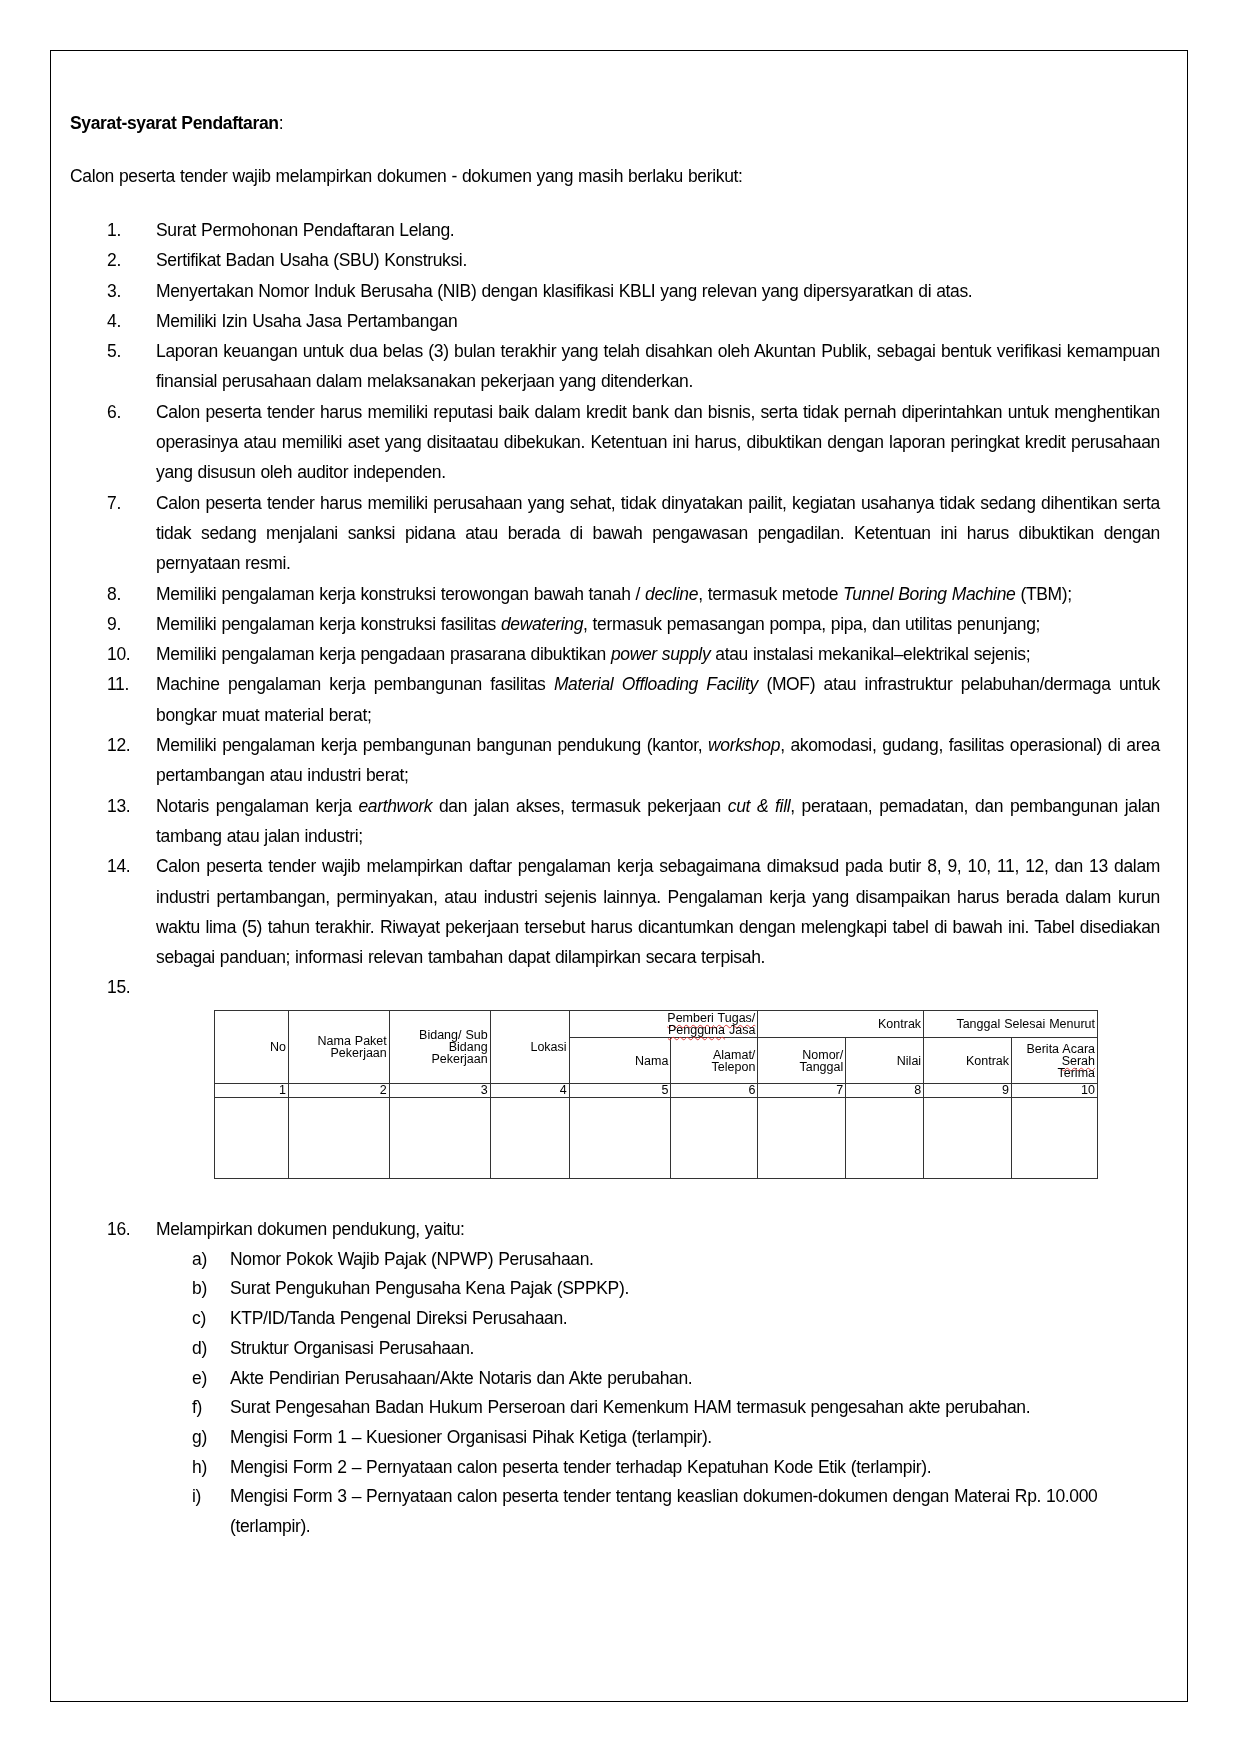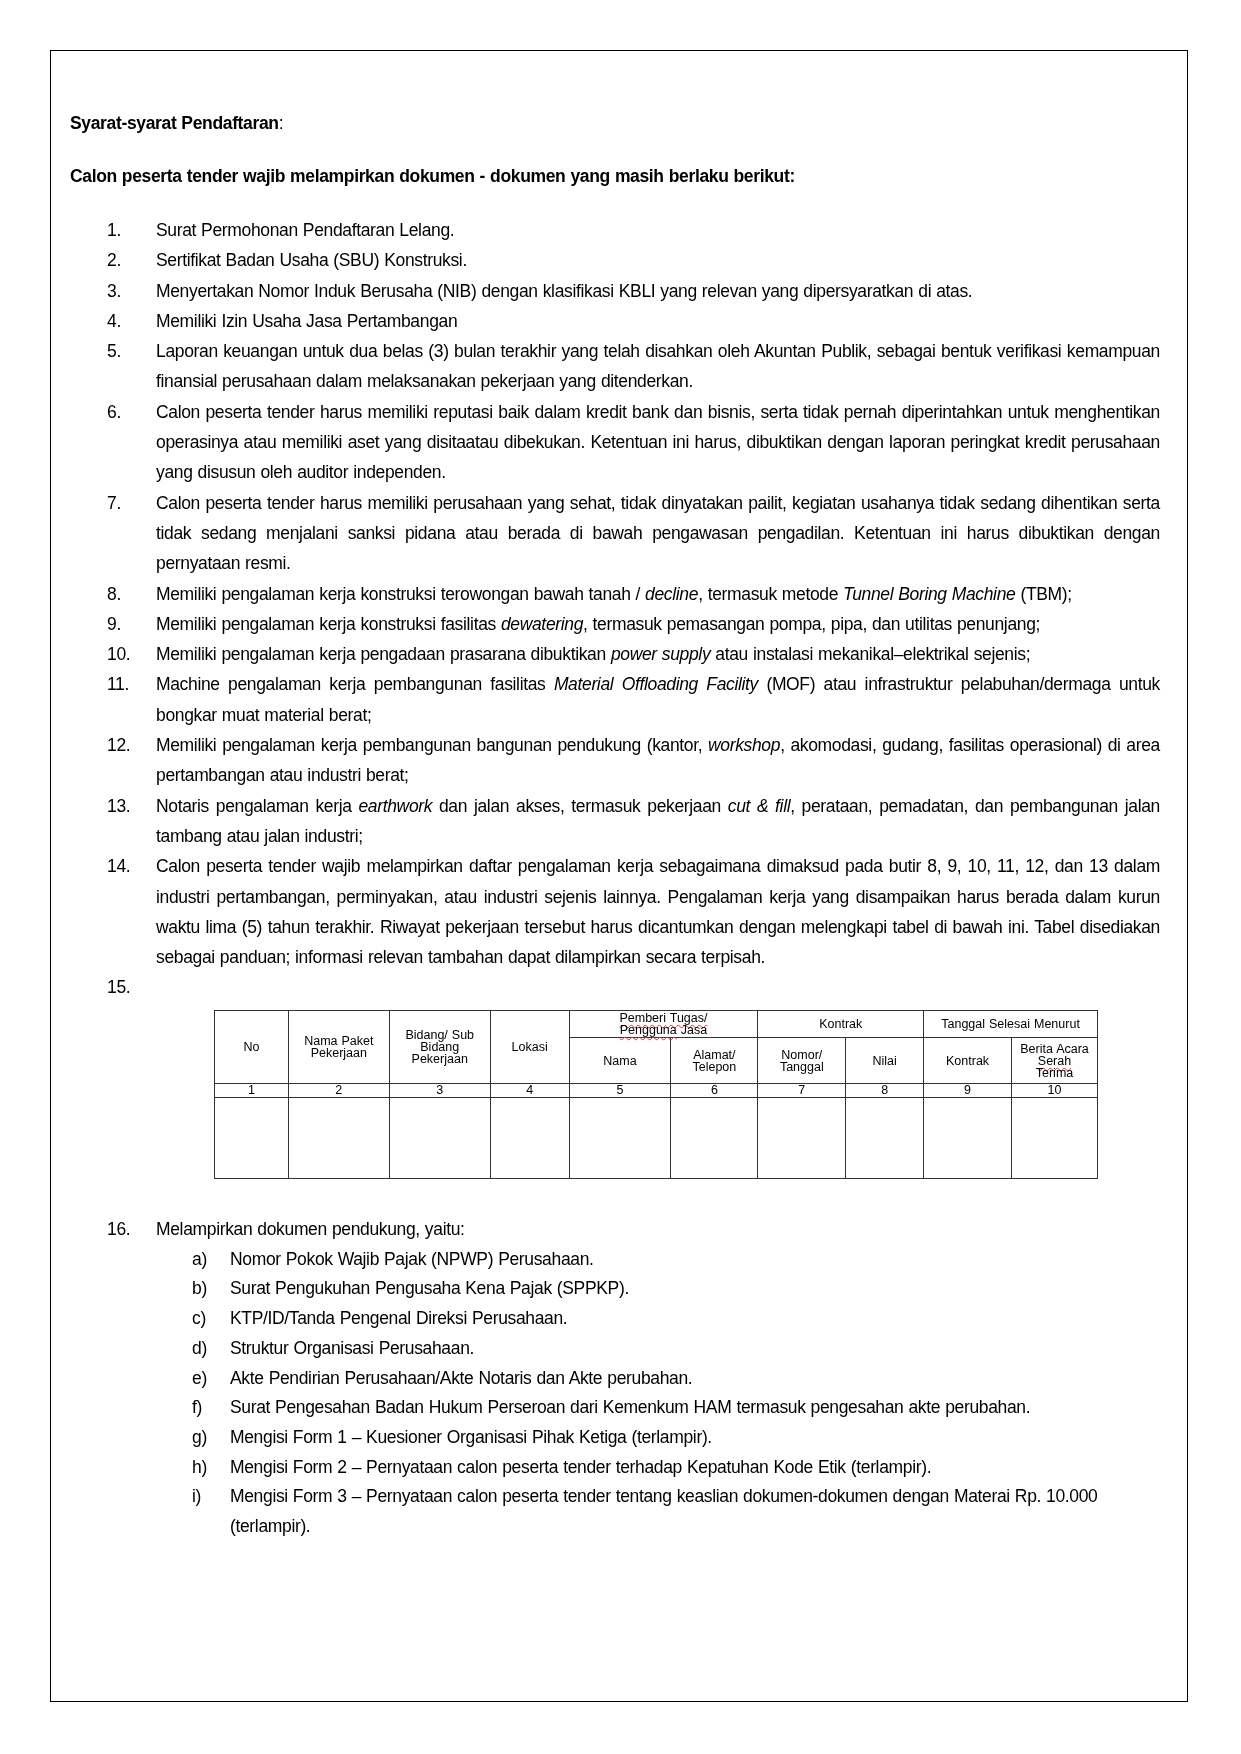--- a/index.html
+++ b/index.html
@@ -3,32 +3,32 @@
 <meta charset="utf-8">
 <style>
   html, body { margin: 0; padding: 0; background: #ffffff; }
   body { width: 1241px; height: 1754px; position: relative; overflow: hidden;
          font-family: "Liberation Sans", sans-serif; color: #000; }
   .page-frame { position: absolute; left: 50px; top: 50px; width: 1138px; height: 1652px;
                 border: 1.5px solid #000; box-sizing: border-box; }
   .content { position: absolute; left: 70px; top: 108px; width: 1090px; }
   .txt { font-size: 17.5px; letter-spacing: -0.35px; word-spacing: 0.5px; }
   .heading { font-weight: bold; height: 30px; line-height: 30px; }
-  .intro { margin-top: 23px; height: 30px; line-height: 30px; font-weight: bold; }
+  .intro { margin-top: 23px; height: 30px; line-height: 30px; }
   .list { margin-top: 24px; }
   .item { position: relative; padding-left: 86px; line-height: 30.3px; text-align: justify; }
   .item .num { position: absolute; left: 37px; top: 0; }
   .sub-list { margin-top: 0; }
   .sub { position: relative; padding-left: 160px; line-height: 29.7px; text-align: left; }
   .sub .letter { position: absolute; left: 122px; top: 0; }
   em { }
   .table-wrap { position: relative; height: 200px; margin-top: 8px; }
   table.exp { position: absolute; left: 144px; top: 0; width: 884px; border-collapse: collapse;
               font-family: "Liberation Sans", sans-serif; font-size: 12.5px; letter-spacing: 0; }
-  table.exp th, table.exp td { border: 1.2px solid #333; text-align: center; vertical-align: middle;
+  table.exp th, table.exp td { border: 1.2px solid #333; text-align: right; vertical-align: middle;
               padding: 0 2px; line-height: 12px; font-weight: normal; }
   table.exp .idx td { height: 13px; line-height: 13px; }
   table.exp .blank td { height: 80px; }
   .squiggle { text-decoration: underline wavy #d33; text-underline-offset: 2px; text-decoration-thickness: 1px; }
 </style>
 </head>
 <body>
 
 <div class="page-frame"></div>
 

